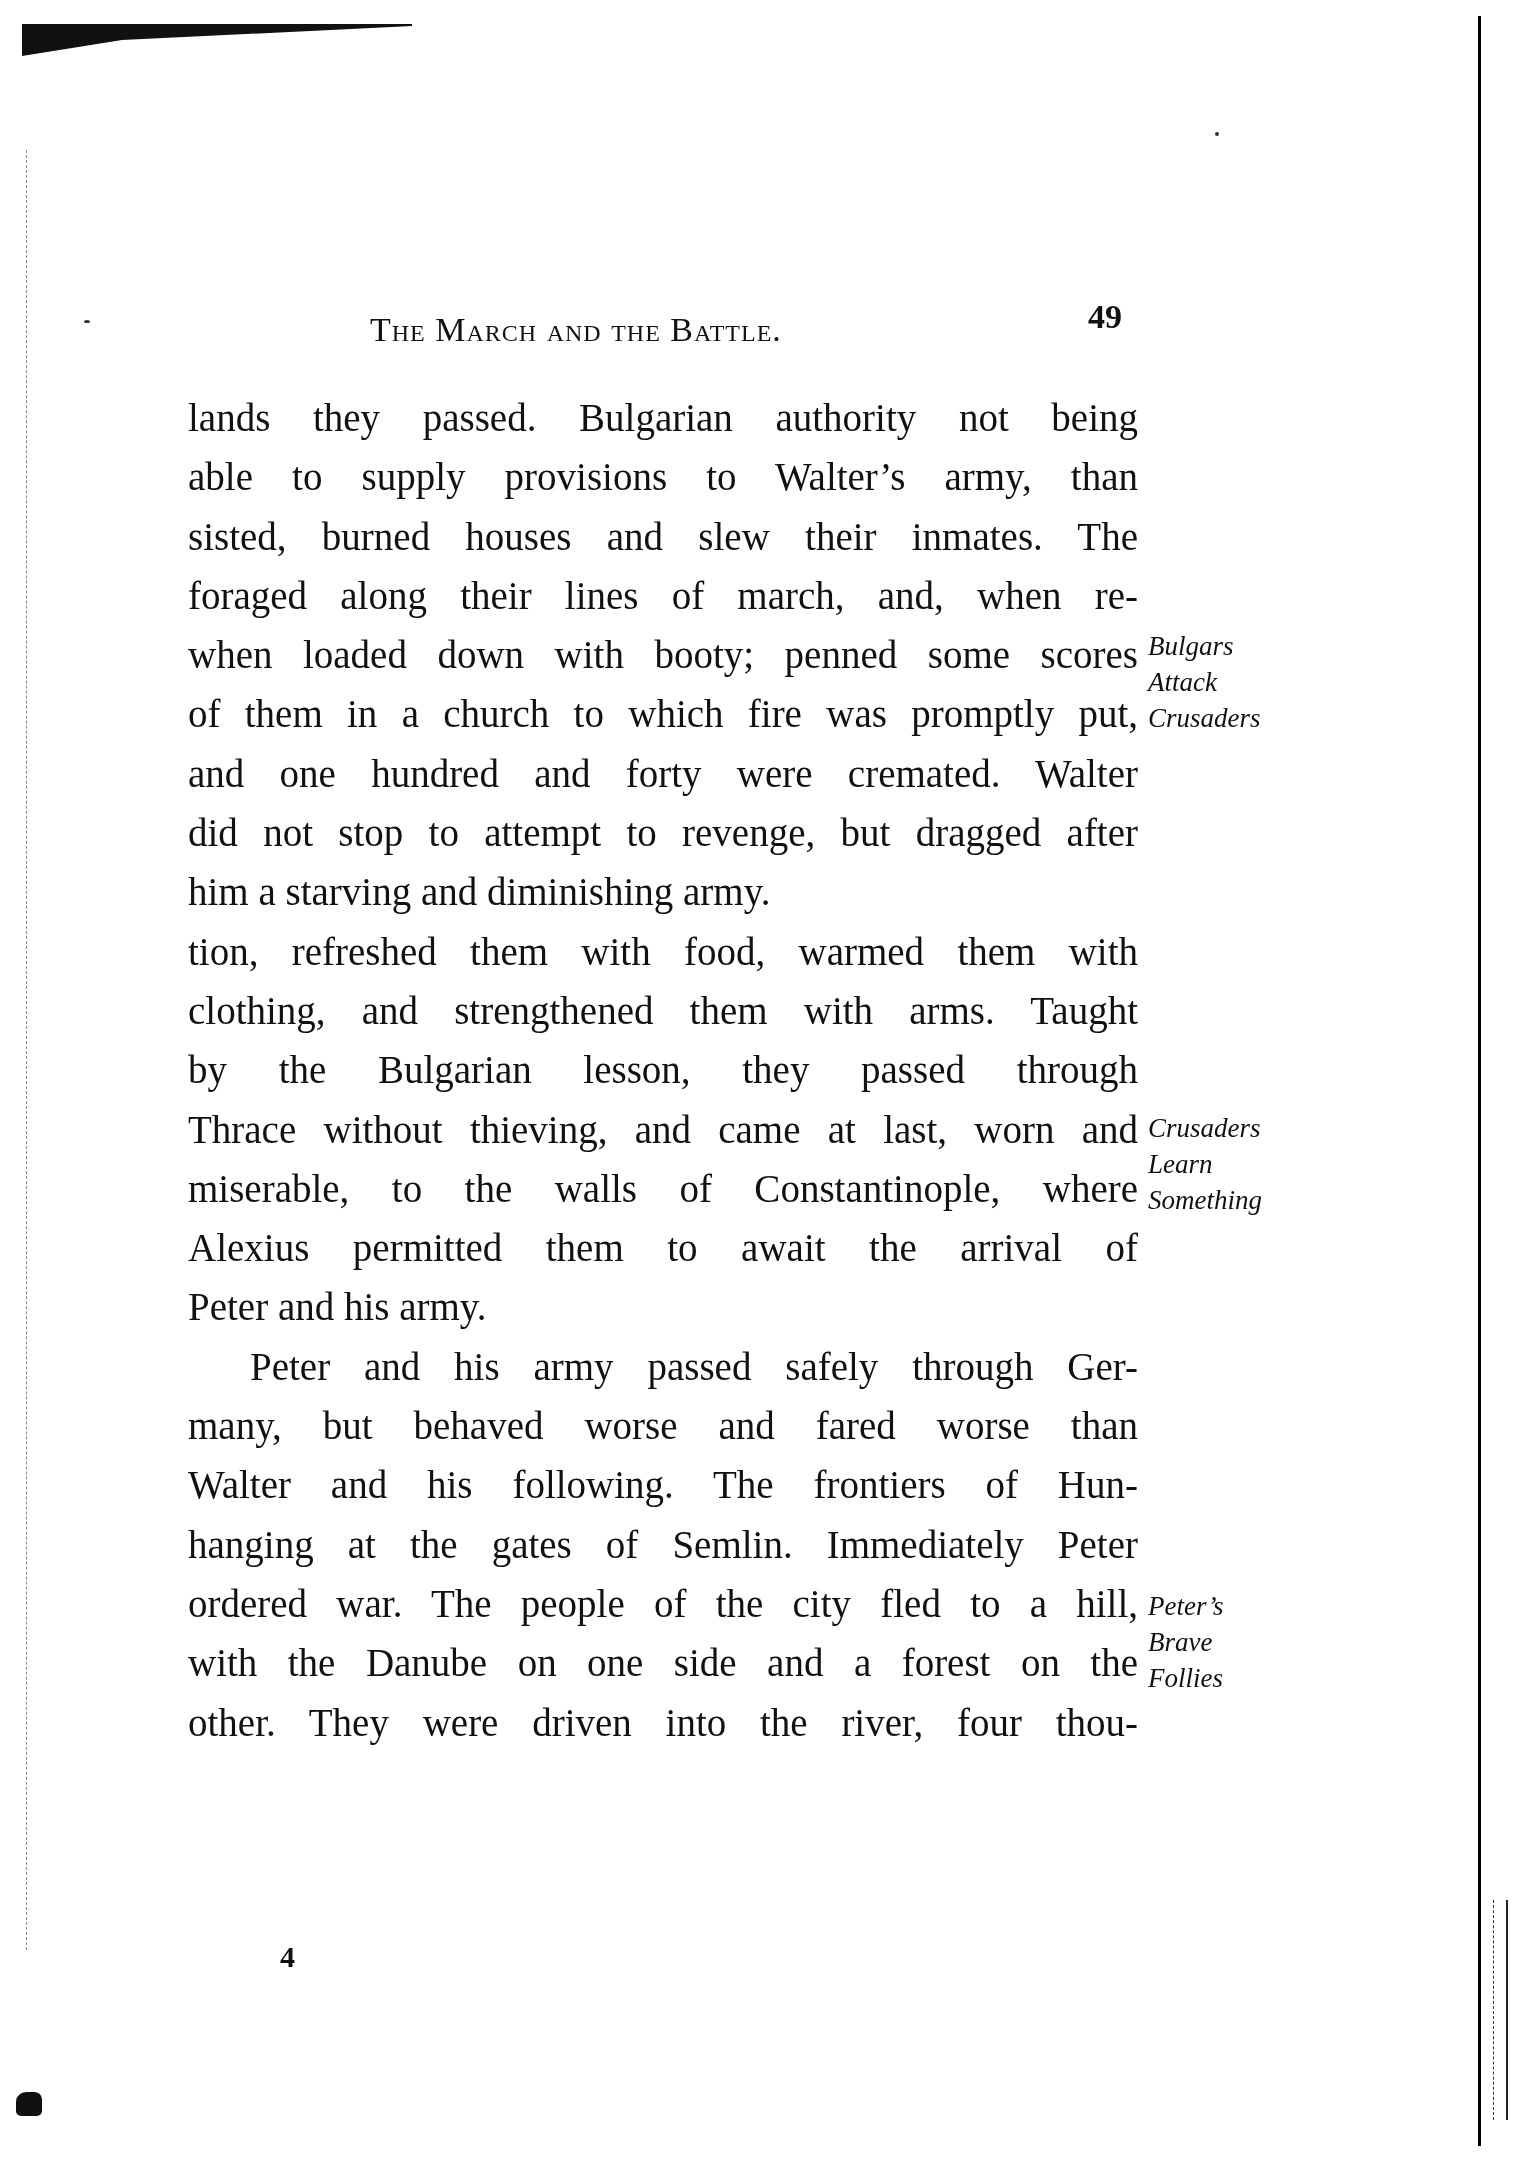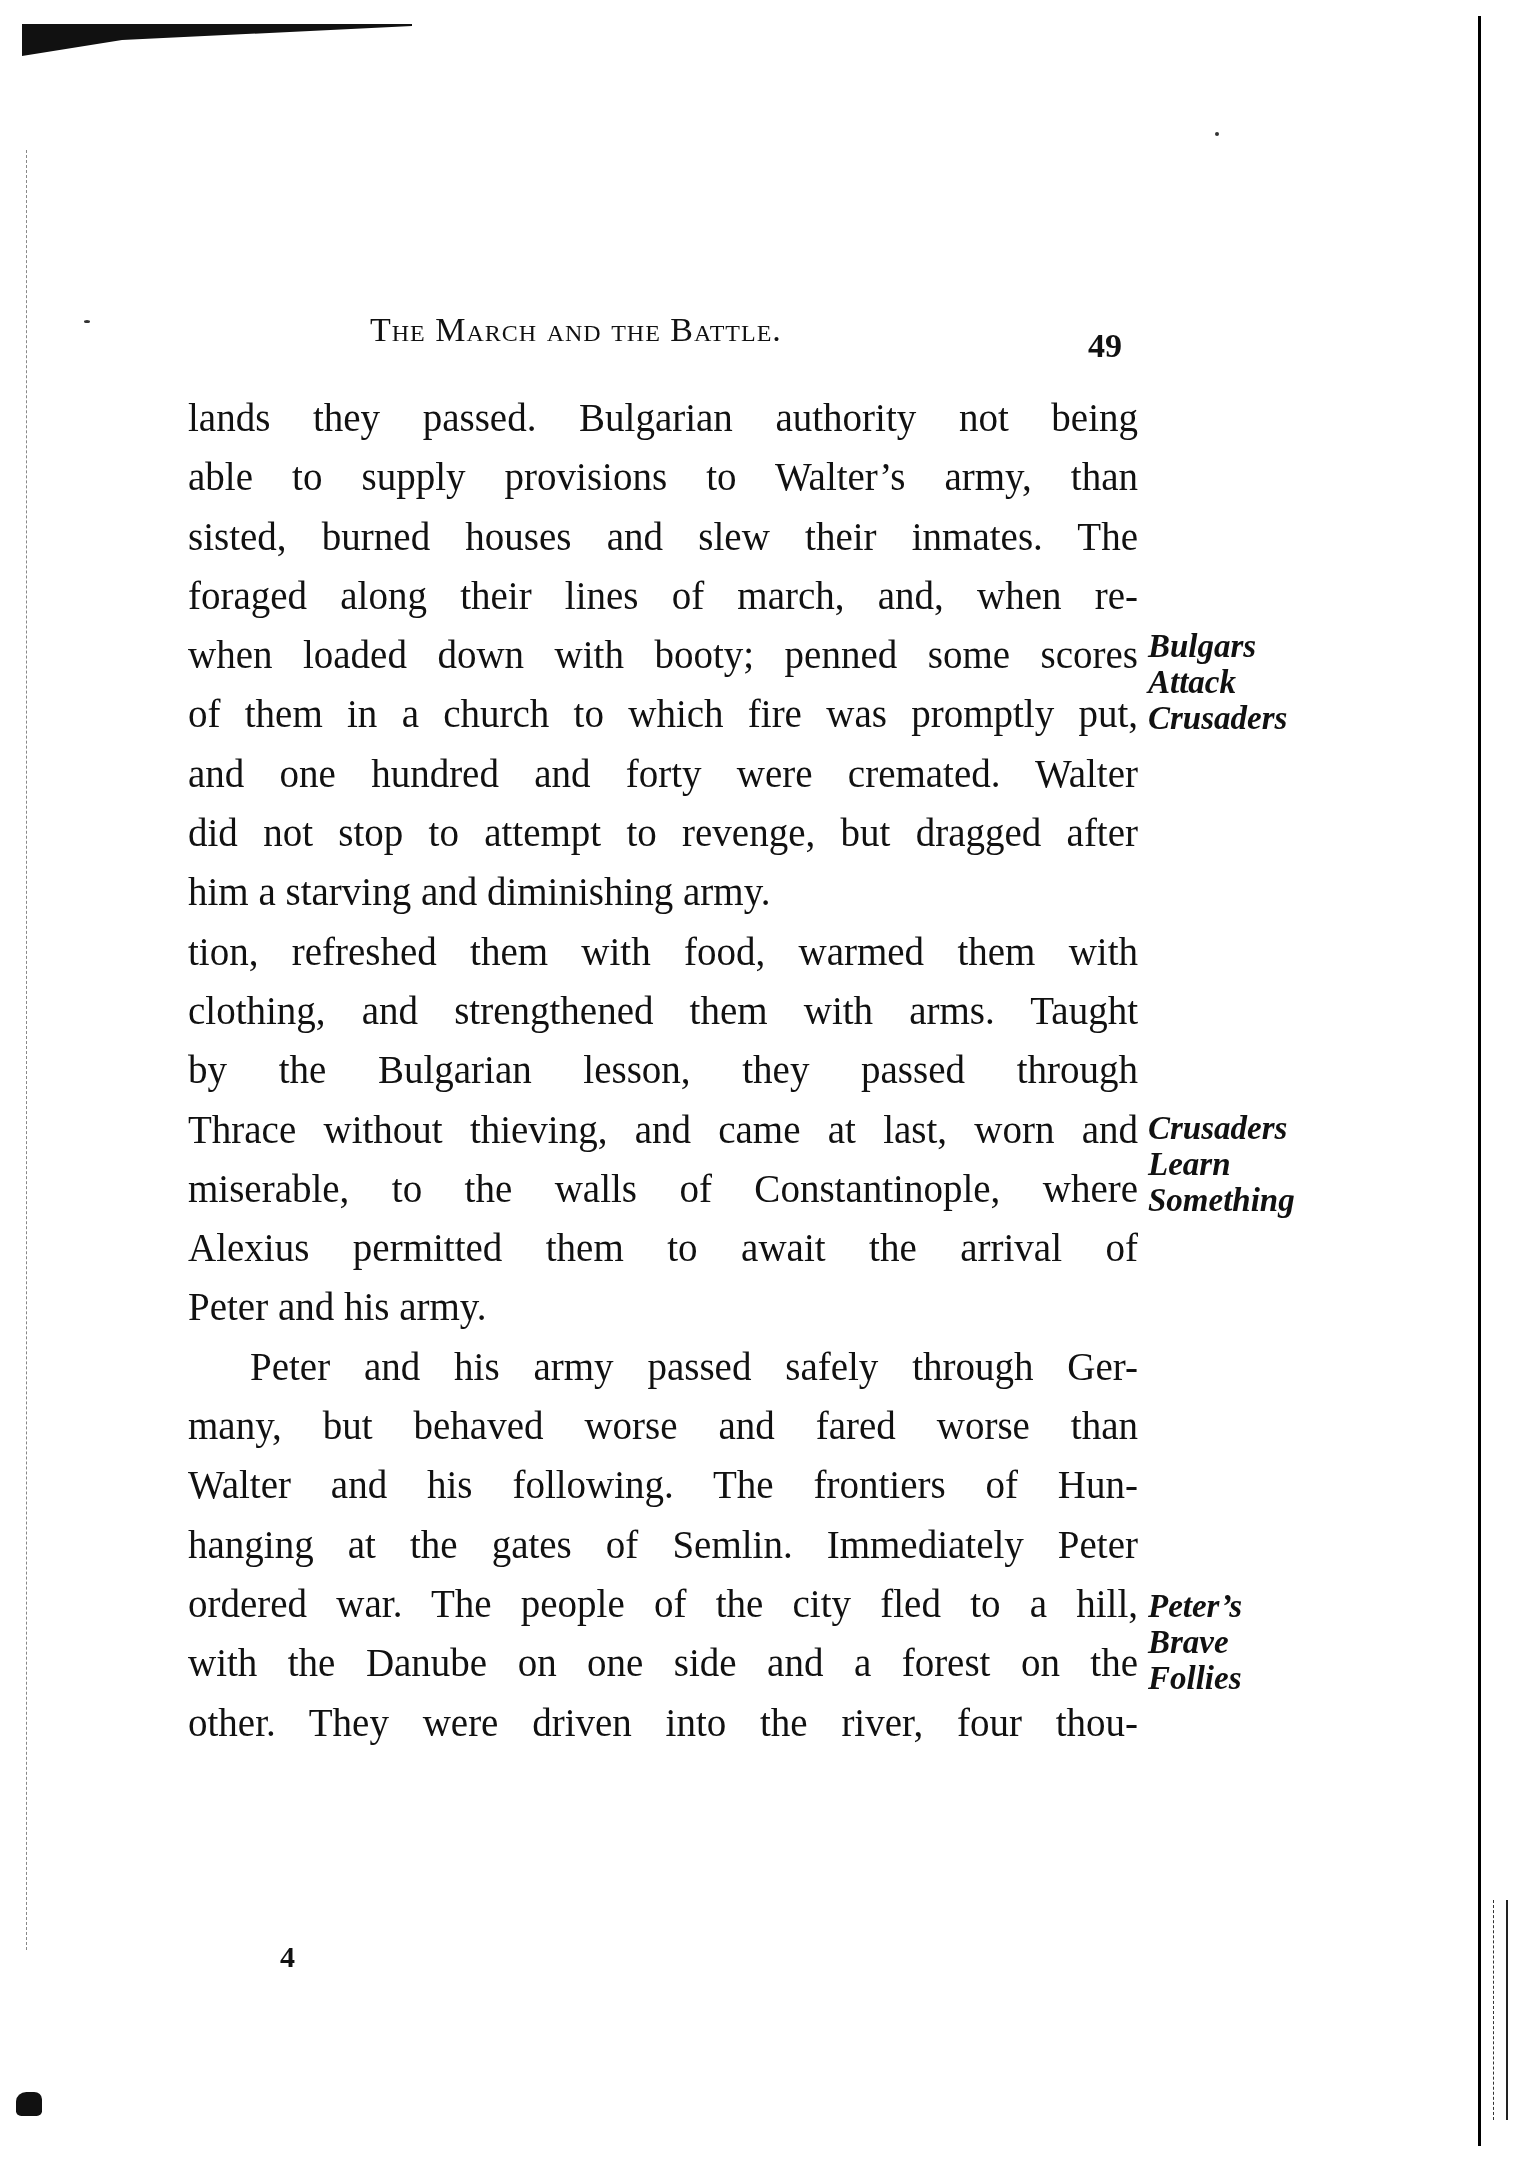--- a/index.html
+++ b/index.html
@@ -31,37 +31,37 @@
     .speck { position: absolute; width: 4px; height: 4px; background: #333; border-radius: 50%; }
 
     .running-head {
       position: absolute; left: 370px; top: 298px; width: 770px; height: 50px;
     }
     .running-title {
       position: absolute; left: 0; top: 13px;
       font-size: 34px; letter-spacing: 1px; font-variant: small-caps;
     }
     .page-number {
-      position: absolute; left: 718px; top: 0; font-size: 34px; font-weight: bold; margin-top: 29px;
+      position: absolute; left: 718px; top: 0; font-size: 34px; font-weight: bold;
     }
 
     .text-block {
       position: absolute; left: 188px; top: 388px; width: 950px;
       font-size: 39px; line-height: 59.3px;
     }
     .line {
       display: block; height: 59.3px; white-space: nowrap;
       text-align: justify; text-align-last: justify;
     }
     .line.last { text-align-last: left; }
     .line.indent { padding-left: 62px; }
 
     .margin-note {
-      position: absolute; left: 1148px; font-style: italic; font-weight: bold;
-      font-size: 33px; line-height: 36px;
+      position: absolute; left: 1148px; font-style: italic; font-weight: normal;
+      font-size: 27px; line-height: 36px;
     }
     .margin-note span { display: block; }
     .note-1 { top: 628px; }
     .note-2 { top: 1110px; }
     .note-3 { top: 1588px; }
 
     .signature-mark {
       position: absolute; left: 280px; top: 1940px; font-size: 30px; font-weight: bold;
     }
   </style>

